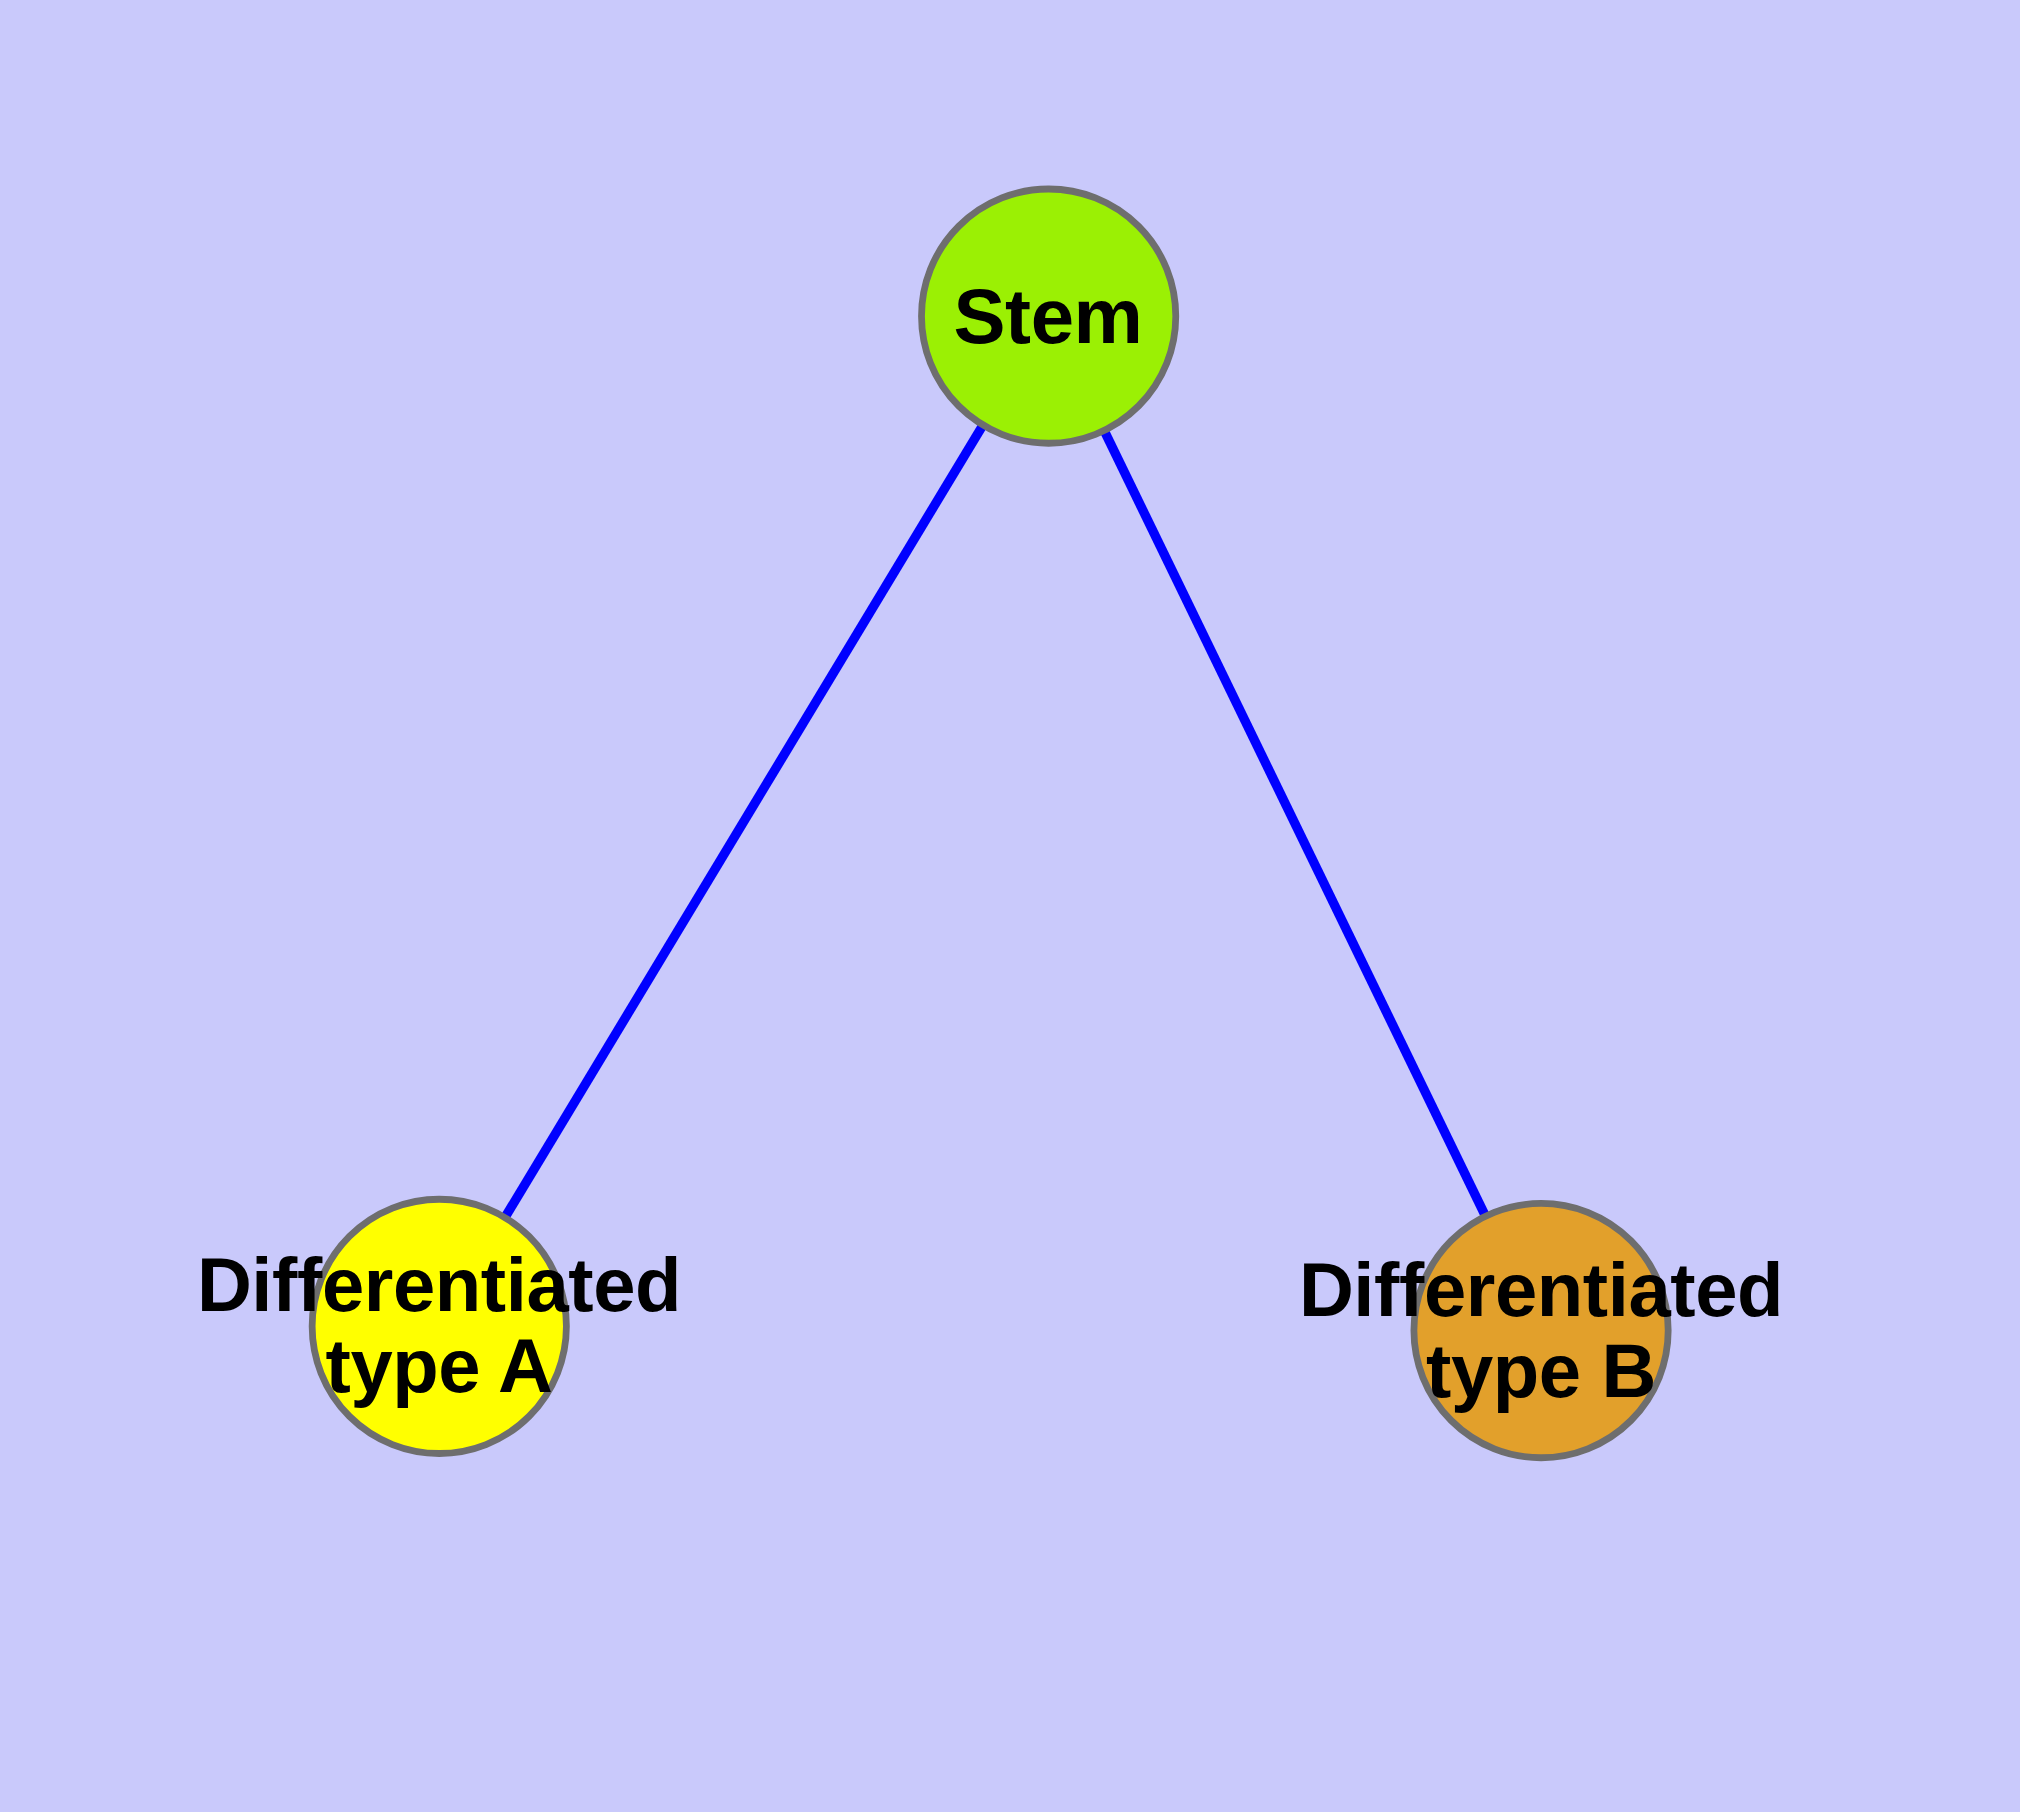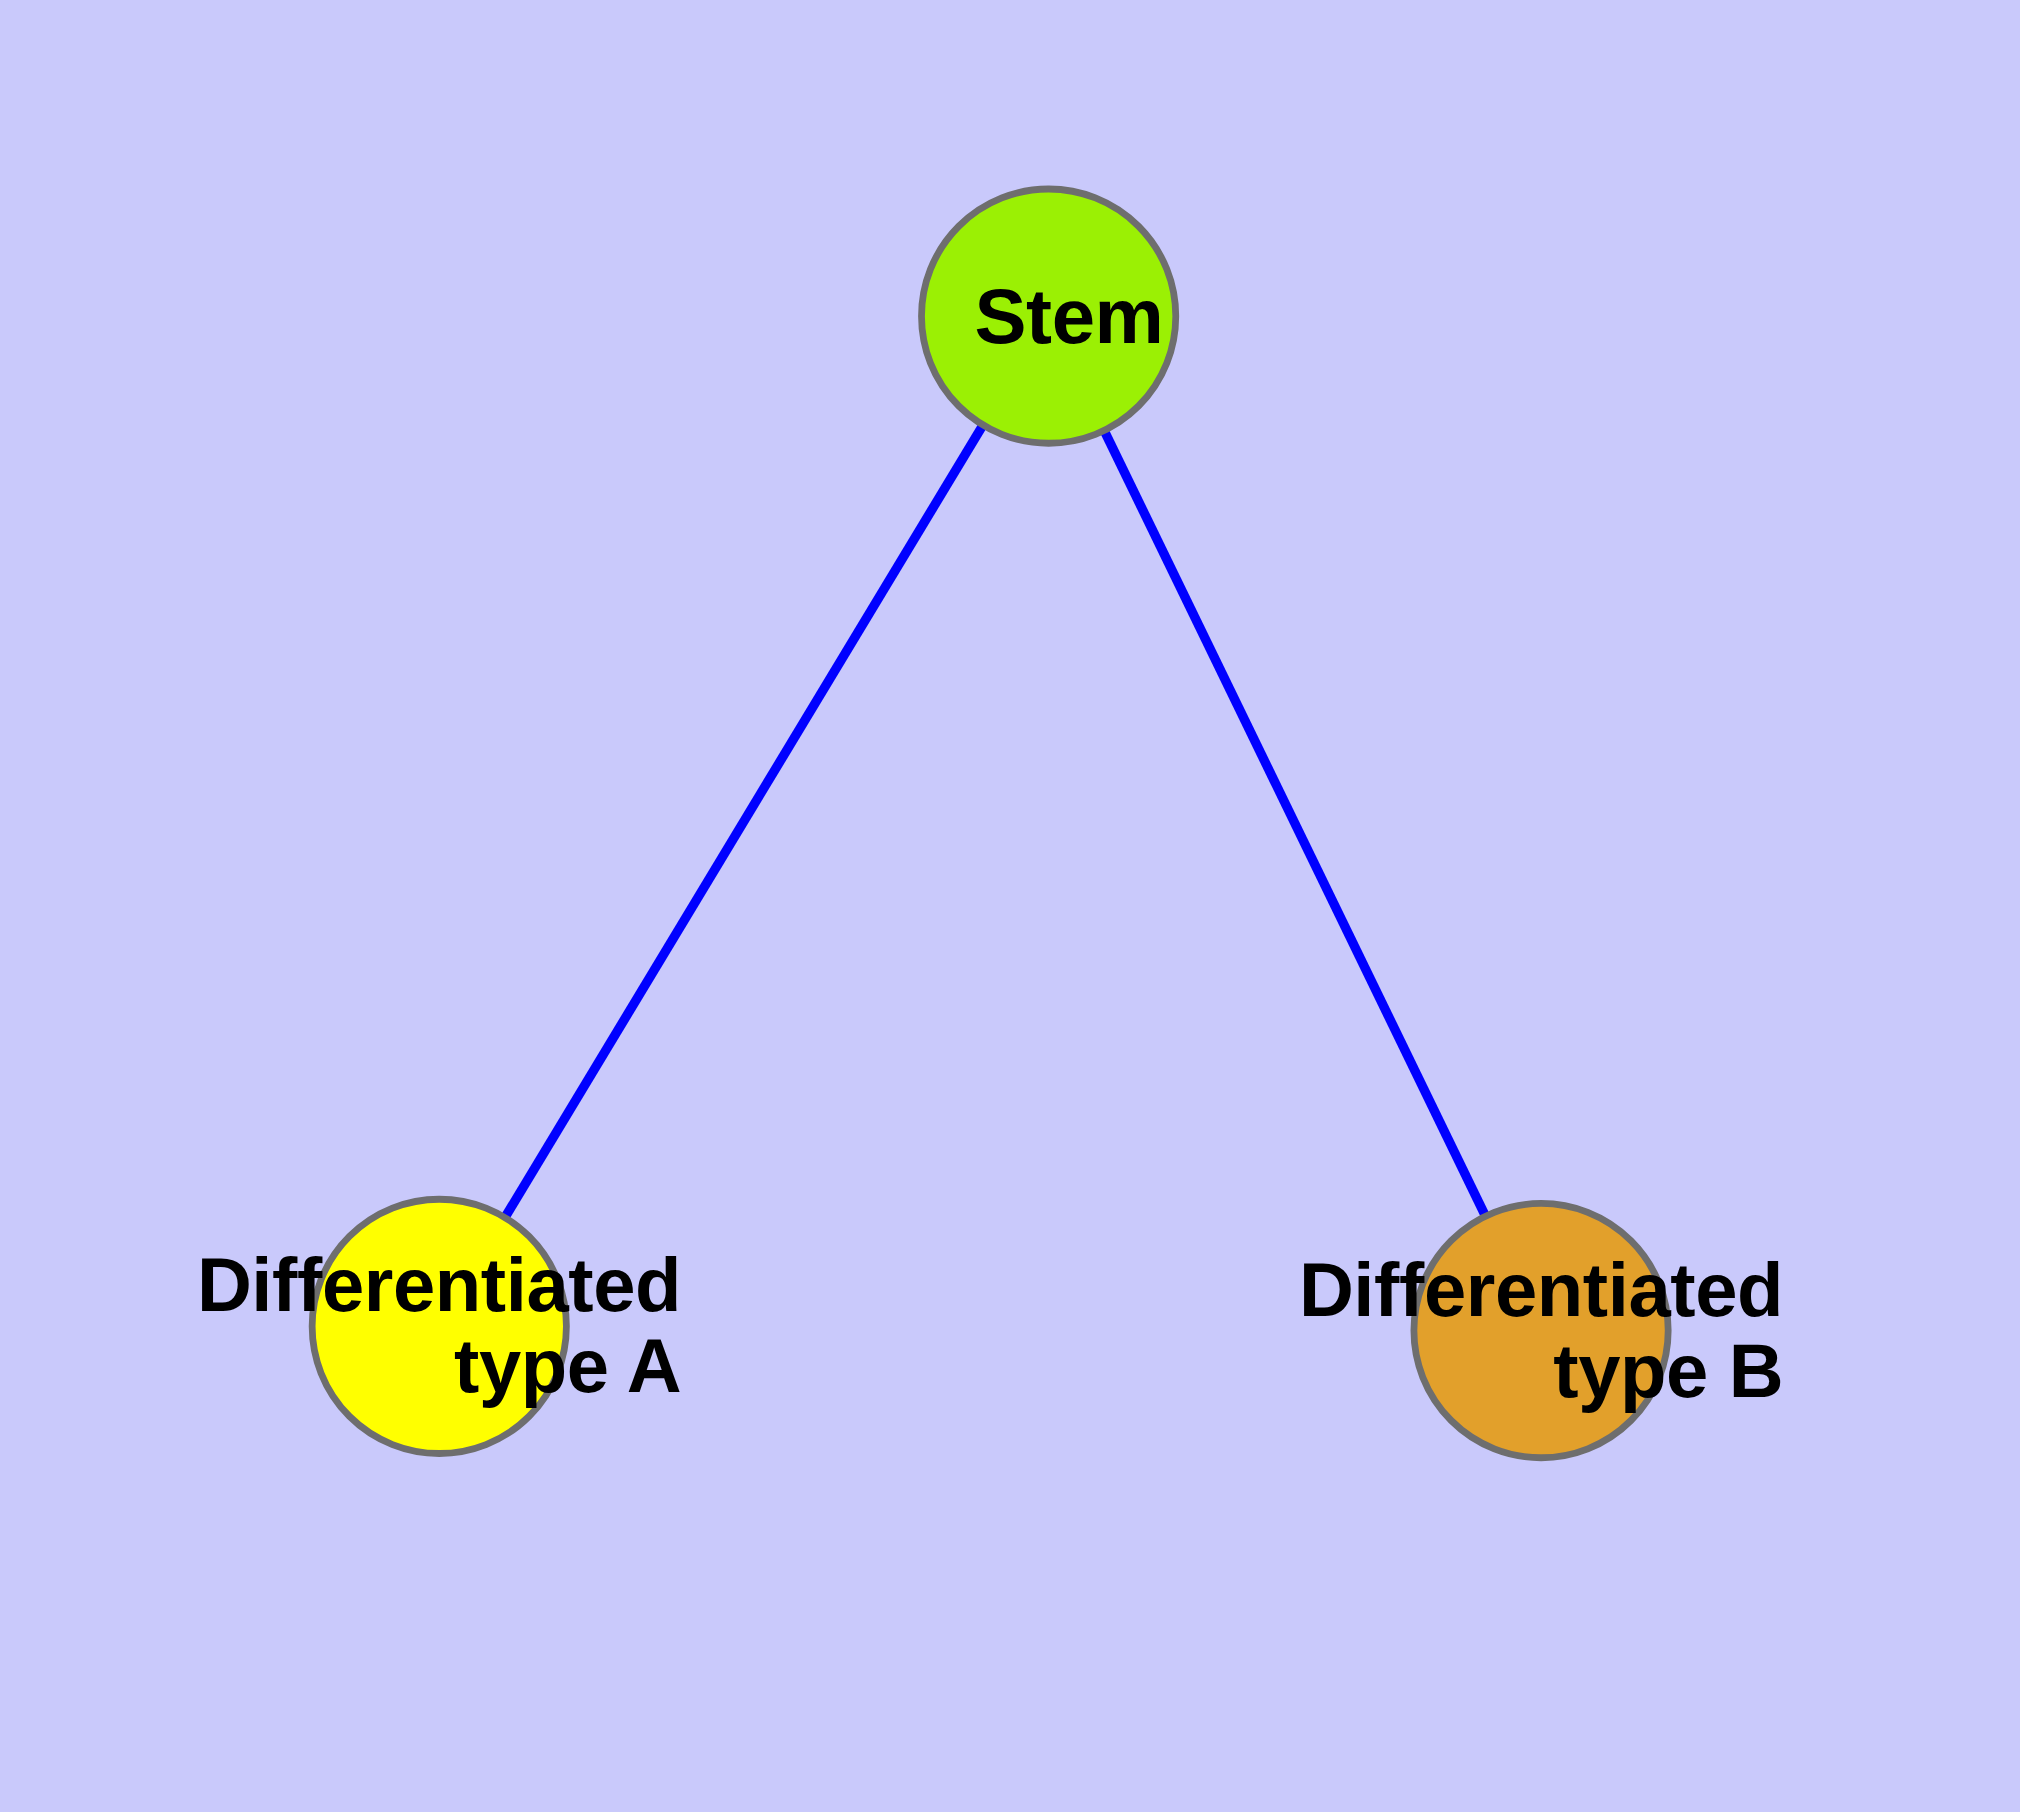--- a/index.html
+++ b/index.html
@@ -34,21 +34,20 @@
     line-height: 1.06;
     letter-spacing: -0.4px;
     transform: translate(-50%, -50%);
     pointer-events: none;
   }
   .node-label.root {
     font-size: 78px;
   }
   .node-label.leaf {
     font-size: 76px;
-    text-align: right;
   }
 </style>
 </head>
 <body>
 
 <div id="canvas" style="width: 2021px; height: 1812px;">
 
   <div id="bg-rect" style="background: rgb(201, 201, 251);"></div>
 
   <svg id="graph-svg" viewBox="0 0 2384 2138" xmlns="http://www.w3.org/2000/svg">
@@ -58,20 +57,20 @@
       <line id="edge-1" x1="1237" y1="373" x2="1818" y2="1570" stroke="#0000ff" stroke-width="11"></line>
     </g>
 
     <g id="nodes-group">
       <circle id="node-0" cx="1237" cy="373" r="150" fill="#9bf004" stroke="#6e6e6e" stroke-width="8"></circle>
       <circle id="node-1" cx="518" cy="1565" r="150" fill="#ffff00" stroke="#6e6e6e" stroke-width="8"></circle>
       <circle id="node-2" cx="1818" cy="1570" r="150" fill="#e2a02b" stroke="#6e6e6e" stroke-width="8"></circle>
     </g>
   </svg>
 
-  <div class="node-label root" id="label-0" style="left: 1048px; top: 316px; color: rgb(0, 0, 0); margin-left: 21px;">Stem</div>
+  <div class="node-label root" id="label-0" style="left: 1048px; top: 316px; color: rgb(0, 0, 0);">Stem</div>
   <div class="node-label leaf" id="label-1" style="left: 439px; top: 1326px; color: rgb(0, 0, 0);">Differentiated
 type A</div>
   <div class="node-label leaf" id="label-2" style="left: 1541px; top: 1331px; color: rgb(0, 0, 0);">Differentiated
 type B</div>
 
 </div>
 
 
 </body></html>

